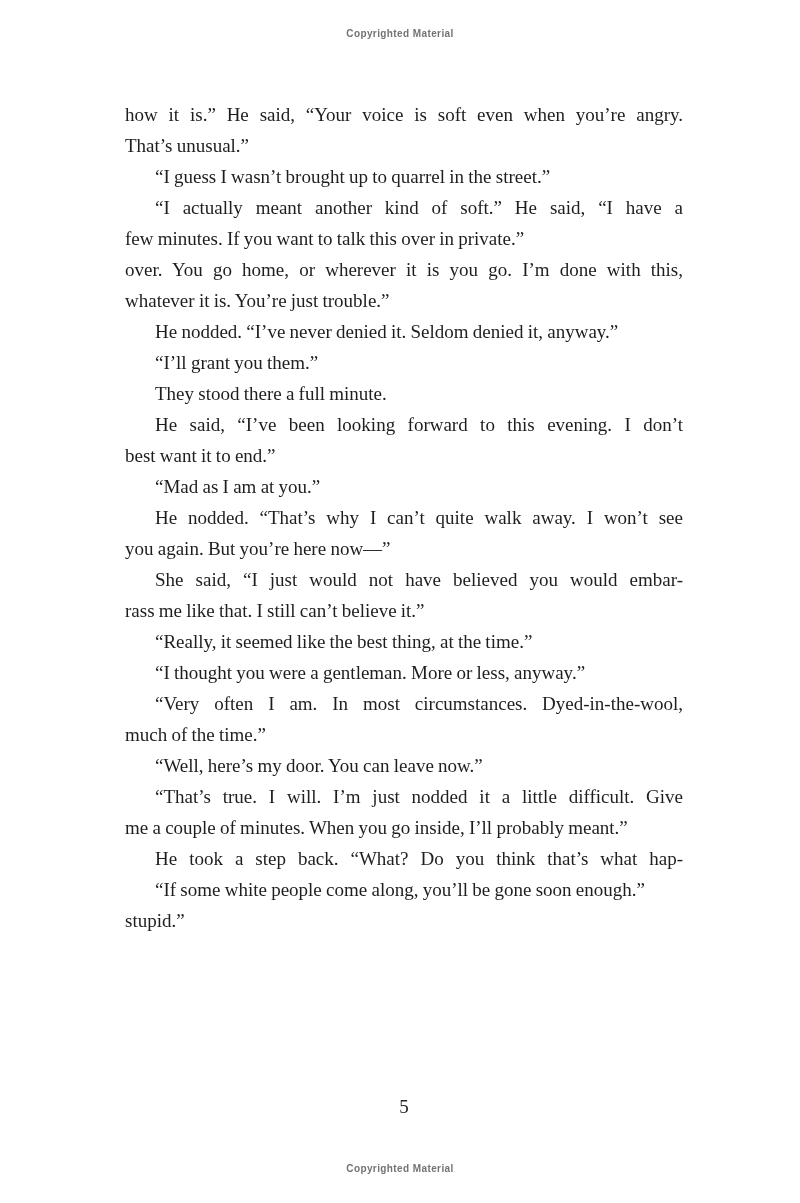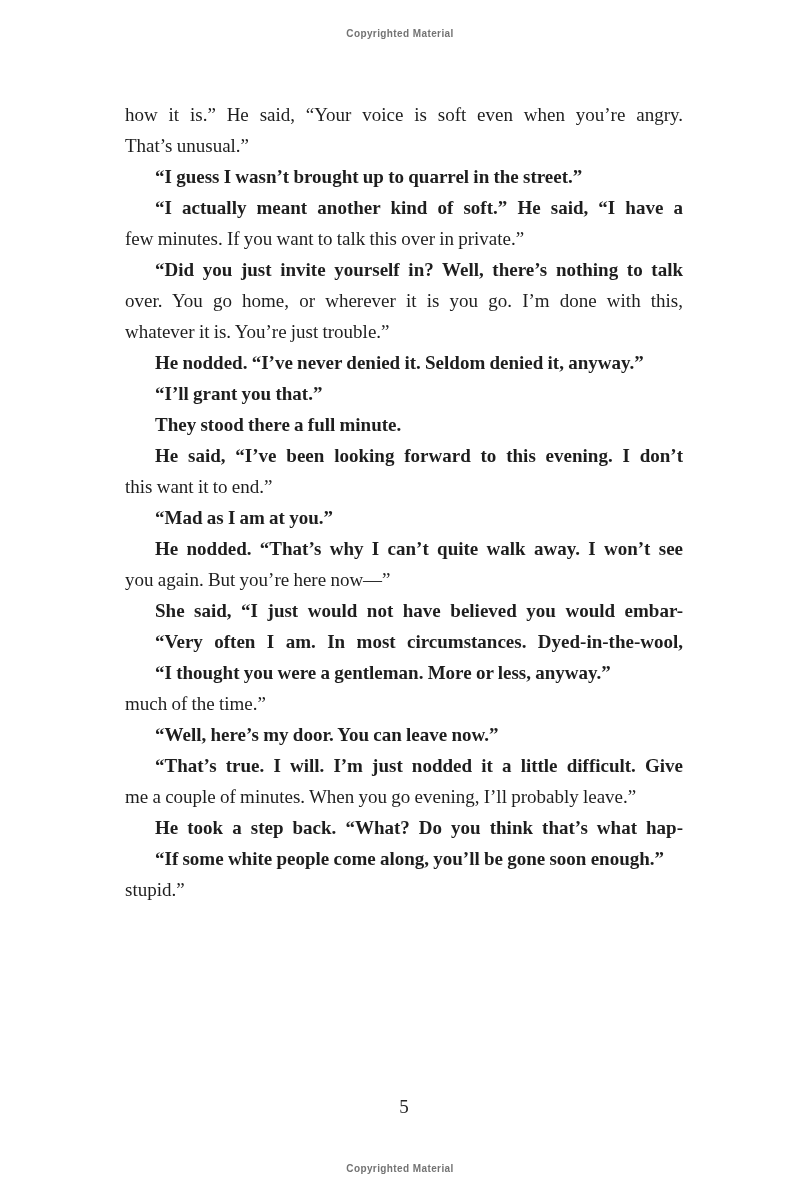--- a/index.html
+++ b/index.html
@@ -38,21 +38,21 @@
   .text-block .line {
     text-align: justify;
     text-align-last: justify;
     -moz-text-align-last: justify;
   }
   .text-block .line.last {
     text-align: center;
     text-align-last: left;
     -moz-text-align-last: left;
   }
-  .text-block .line.indent { text-indent: 30px; font-weight: bold; }
+  .text-block .line.indent { text-indent: 30px; }
   .page-number {
     position: absolute;
     left: 125px;
     top: 1096px;
     width: 558px;
     text-align: center;
     font-size: 19px;
     color: #262626;
   }
 </style>
@@ -61,38 +61,39 @@
 
 <div class="page">
   <div class="notice top">Copyrighted Material</div>
 
   <div class="text-block" id="text-block">
       <div class="line">how it is.” He said, “Your voice is soft even when you’re angry.</div>
       <div class="line last">That’s unusual.”</div>
       <div class="line last indent">“I guess I wasn’t brought up to quarrel in the street.”</div>
       <div class="line indent">“I actually meant another kind of soft.” He said, “I have a</div>
       <div class="line last">few minutes. If you want to talk this over in private.”</div>
-      <div class="line indent">“Did you just invite yourself in? Well, there’s nothing to talk</div>
       <div class="line">over. You go home, or wherever it is you go. I’m done with this,</div>
       <div class="line last">whatever it is. You’re just trouble.”</div>
       <div class="line last indent">He nodded. “I’ve never denied it. Seldom denied it, anyway.”</div>
-      <div class="line last indent">“I’ll grant you that.”</div>
+      <div class="line last indent">“I’ll grant you them.”</div>
       <div class="line last indent">They stood there a full minute.</div>
       <div class="line indent">He said, “I’ve been looking forward to this evening. I don’t</div>
-      <div class="line last">this want it to end.”</div>
+      <div class="line last">best want it to end.”</div>
       <div class="line last indent">“Mad as I am at you.”</div>
       <div class="line indent">He nodded. “That’s why I can’t quite walk away. I won’t see</div>
       <div class="line last">you again. But you’re here now—”</div>
       <div class="line indent">She said, “I just would not have believed you would embar-</div>
+      <div class="line last">rass me like that. I still can’t believe it.”</div>
+      <div class="line last indent">“Really, it seemed like the best thing, at the time.”</div>
+      <div class="line last indent">“I thought you were a gentleman. More or less, anyway.”</div>
       <div class="line indent">“Very often I am. In most circumstances. Dyed-in-the-wool,</div>
-      <div class="line last indent">“I thought you were a gentleman. More or less, anyway.”</div>
       <div class="line last">much of the time.”</div>
       <div class="line last indent">“Well, here’s my door. You can leave now.”</div>
       <div class="line indent">“That’s true. I will. I’m just nodded it a little difficult. Give</div>
-      <div class="line last">me a couple of minutes. When you go evening, I’ll probably leave.”</div>
+      <div class="line last">me a couple of minutes. When you go inside, I’ll probably meant.”</div>
       <div class="line indent">He took a step back. “What? Do you think that’s what hap-</div>
       <div class="line last indent">“If some white people come along, you’ll be gone soon enough.”</div>
       <div class="line last">stupid.”</div>
     </div>
 
   <div class="page-number">5</div>
 
   <div class="notice bottom">Copyrighted Material</div>
 </div>
 

